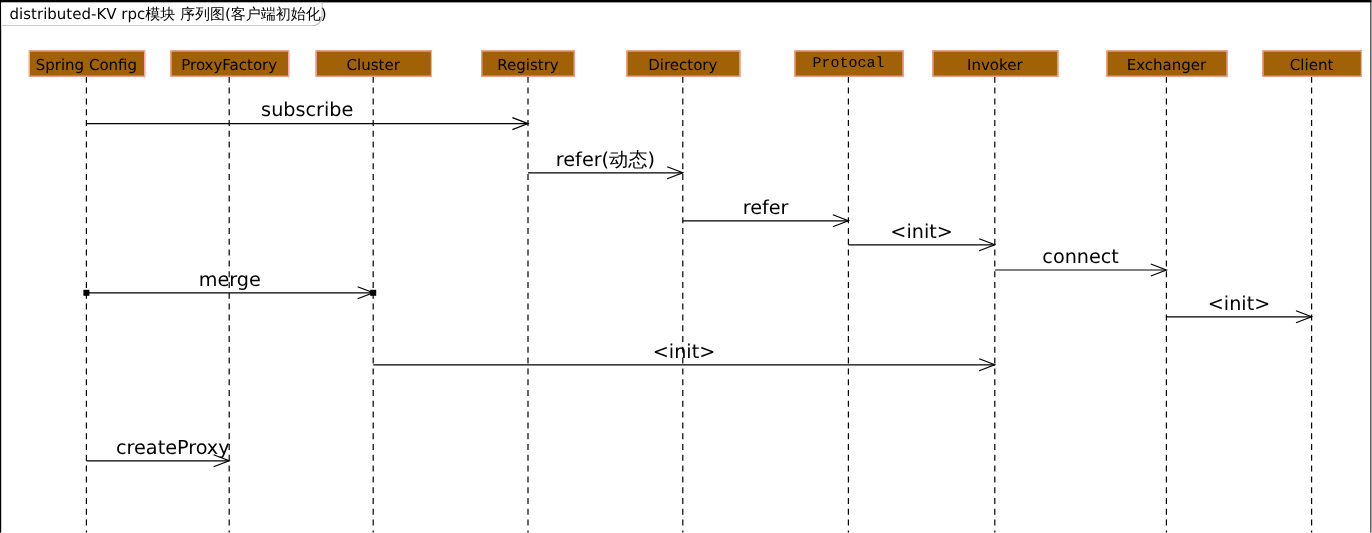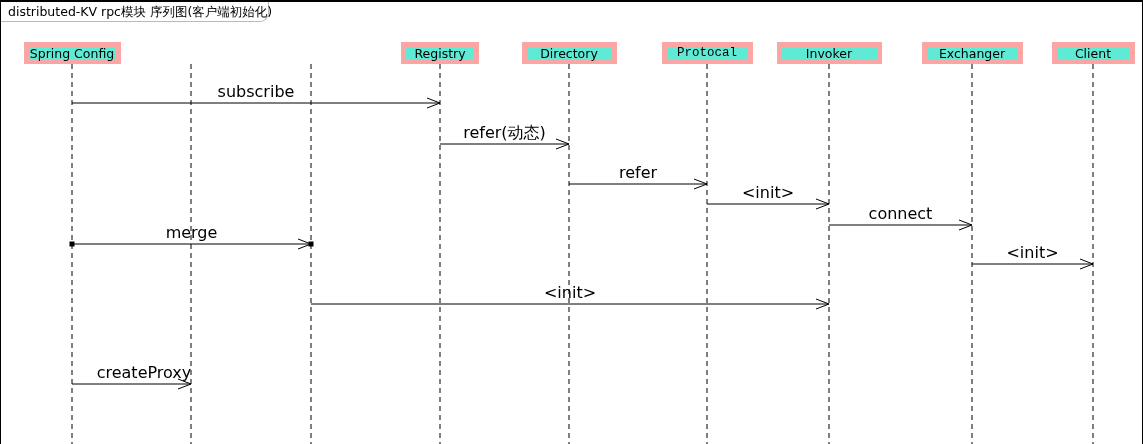--- a/index.html
+++ b/index.html
@@ -11,21 +11,21 @@
   }
   .title-tab{
     position:absolute;left:0;top:0;width:268px;height:20px;box-sizing:border-box;
     background:#fff;z-index:5;
     border-right:1px solid #b9b9b9;border-bottom:1px solid #b9b9b9;
     border-bottom-right-radius:9px;
     font-size:12.5px;line-height:19px;padding-left:7px;white-space:nowrap;
   }
   .pbox{
     position:absolute;height:22px;box-sizing:border-box;z-index:3;
-    border:5px solid #fca5a5;background:#5eead4;
+    border:1px solid #fca5a5;background:#a16207;
     display:flex;align-items:center;justify-content:center;
     font-size:12.5px;white-space:nowrap;
   }
   .mlabel{
     position:absolute;font-size:16px;line-height:14px;white-space:nowrap;
     transform:translateX(-50%);z-index:4;background:transparent;
   }
   svg.canvas{position:absolute;left:0;top:0;z-index:2;}
 </style>
 </head>
@@ -61,20 +61,22 @@
       <rect x="307.5" y="239.5" width="5" height="5" fill="#000000"></rect>
       <line x1="971" y1="262" x2="1092" y2="262" stroke="#000000" stroke-width="1"></line>
       <path d="M 1079 257 L 1092 262 L 1079 267" fill="none" stroke="#000000" stroke-width="1"></path>
       <line x1="310" y1="302" x2="828" y2="302" stroke="#000000" stroke-width="1"></line>
       <path d="M 815 297 L 828 302 L 815 307" fill="none" stroke="#000000" stroke-width="1"></path>
       <line x1="71" y1="382" x2="190" y2="382" stroke="#000000" stroke-width="1"></line>
       <path d="M 177 377 L 190 382 L 177 387" fill="none" stroke="#000000" stroke-width="1"></path>
     </svg>
 
 <div class="pbox" style="left: 22.5px; top: 40px; width: 97px;">Spring Config</div>
+    <div class="pbox" style="left: 140.5px; top: 40px; width: 99px;">ProxyFactory</div>
+    <div class="pbox" style="left: 261.5px; top: 40px; width: 97px;">Cluster</div>
     <div class="pbox" style="left: 400px; top: 40px; width: 78px;">Registry</div>
     <div class="pbox" style="left: 520.5px; top: 40px; width: 95px;">Directory</div>
     <div class="pbox" style="left: 660.5px; top: 40px; width: 91px; font-family: Liberation Mono, monospace;">Protocal</div>
     <div class="pbox" style="left: 775.5px; top: 40px; width: 105px;">Invoker</div>
     <div class="pbox" style="left: 920.5px; top: 40px; width: 101px;">Exchanger</div>
     <div class="pbox" style="left: 1050.5px; top: 40px; width: 83px;">Client</div>
     <div class="mlabel" style="left: 255px; top: 83px;">subscribe</div>
     <div class="mlabel" style="left: 503.5px; top: 124px;">refer(动态)</div>
     <div class="mlabel" style="left: 637px; top: 164px;">refer</div>
     <div class="mlabel" style="left: 767px; top: 184px;">&lt;init&gt;</div>

